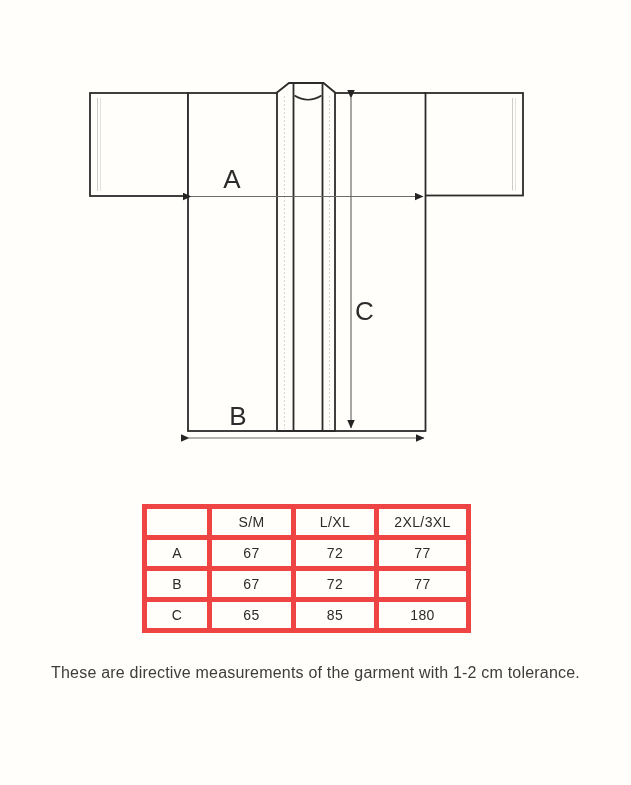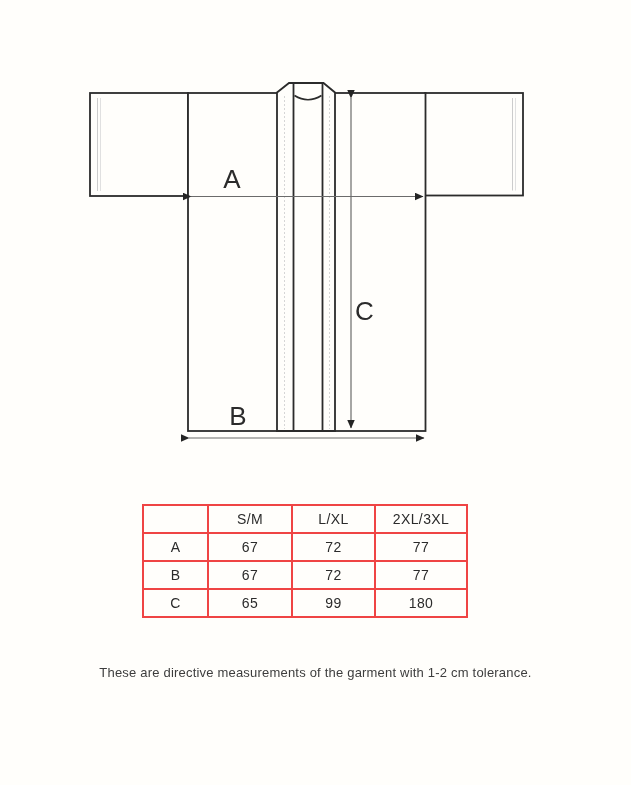--- a/index.html
+++ b/index.html
@@ -38,34 +38,34 @@
     left: 142px;
     top: 504px;
     border-collapse: collapse;
     table-layout: fixed;
     width: 324px;
     font-size: 14px;
     color: #2b2b2b;
     letter-spacing: 0.4px;
   }
   table.size-table td {
-    border: 2px solid #ef4444;
+    border: 5px solid #ef4444;
     height: 26px;
     text-align: center;
     vertical-align: middle;
     padding: 0;
     background: #fffefb;
   }
   .footnote {
     position: absolute;
     left: 0;
     top: 665px;
     width: 631px;
     text-align: center;
-    font-size: 13px;
+    font-size: 16px;
     line-height: 15px;
     color: #3d3d3d;
     letter-spacing: 0.2px;
   }
 </style>
 </head>
 <body>
 
 <div class="stage">
 
@@ -129,21 +129,21 @@
       </tr>
       <tr>
         <td>B</td>
         <td>67</td>
         <td>72</td>
         <td>77</td>
       </tr>
       <tr>
         <td>C</td>
         <td>65</td>
-        <td>99</td>
+        <td>85</td>
         <td>180</td>
       </tr>
     </tbody>
   </table>
 
   <div class="footnote">
     <div>These are directive measurements of the garment with 1-2 cm tolerance.</div>
   </div>
 
 </div>

